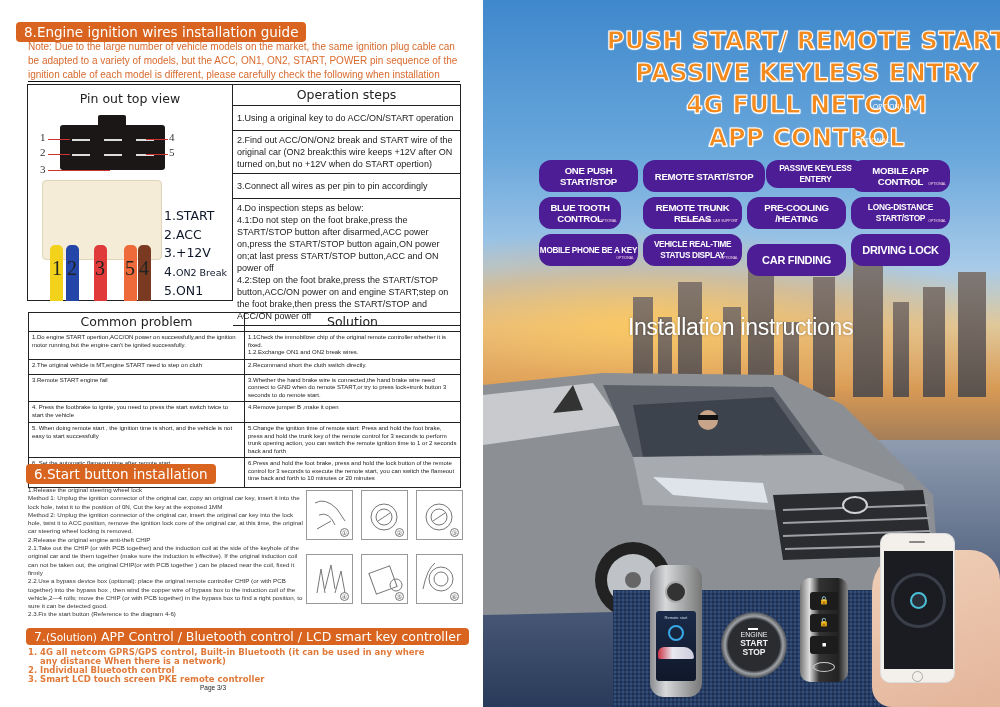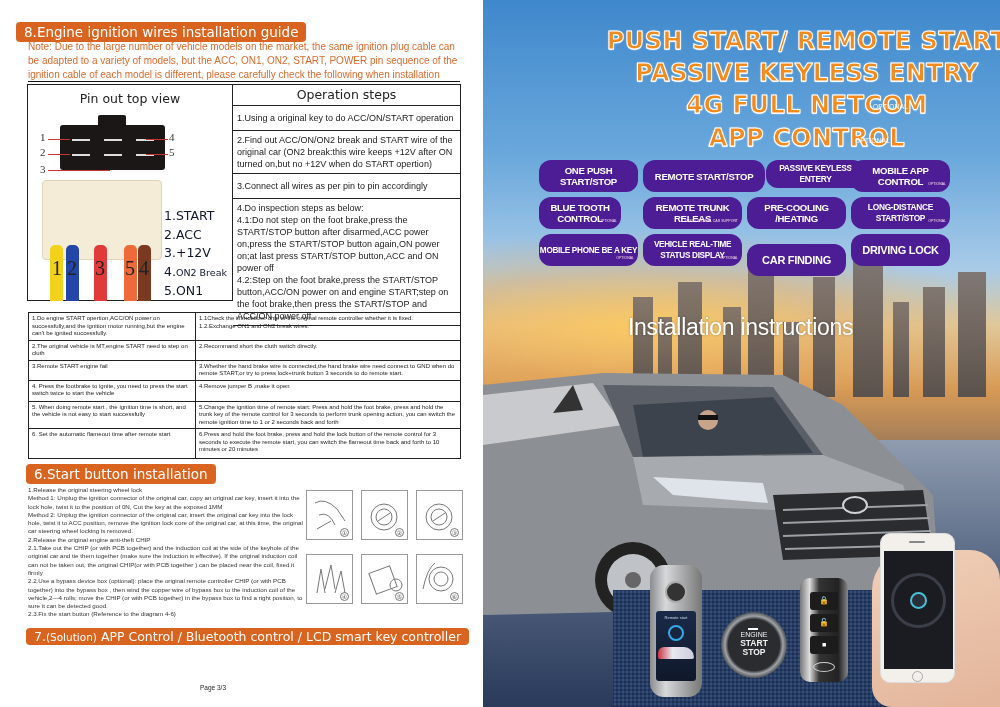--- a/index.html
+++ b/index.html
@@ -148,20 +148,24 @@
     <div class="row" style="padding:6px 4px;">3.Connect all wires as per pin to pin accordingly</div>
     <div class="row">
       <div>4.Do inspection steps as below:</div>
       <div>4.1:Do not step on the foot brake,press the START/STOP button after disarmed,ACC power on,press the START/STOP button again,ON power on;at last press START/STOP button,ACC and ON power off</div>
       <div>4.2:Step on the foot brake,press the START/STOP button,ACC/ON power on and engine START;step on the foot brake,then press the START/STOP and ACC/ON power off</div>
     </div>
   </div>
 
   <table class="cp">
     <tbody>
+        <tr>
+      <th style="width:50%;">Common problem</th>
+      <th>Solution</th>
+    </tr>
     <tr style="height:18px;">
       <td>1.Do engine START opertion,ACC/ON power on successfully,and the ignition motor running,but the engine can't be ignited successfully.</td>
       <td style="white-space:pre-line;">1.1Check the immobilizer chip of the original remote controller whether it is fixed.
 1.2.Exchange ON1 and ON2 break wires.</td>
     </tr>
     <tr style="height:15px;">
       <td>2.The original vehicle is MT,engine START need to step on cluth</td>
       <td>2.Recommand short the cluth switch directly.</td>
     </tr>
     <tr style="height:19px;">
@@ -235,20 +239,26 @@
           <circle cx="20" cy="20" r="12" stroke="#777" fill="none"></circle>
           <circle cx="20" cy="20" r="7" stroke="#777" fill="none"></circle>
           <path d="M2 30 Q6 10 14 4" stroke="#777" fill="none"></path>
         </svg>
       <span class="lbl">⑥</span>
     </div>
   </div>
 
   <div class="sec-title" style="left:26px;top:628px;height:17px;font-size:12.5px;line-height:17px;">
     <span>7.</span><span style="font-size:10.5px;">(Solution)</span><span> APP Control / Bluetooth control /  LCD smart key controller</span>
+  </div>
+  <div class="opt-list">
+    <div>1. 4G all netcom GPRS/GPS control, Built-in Bluetooth (it can be used in any where</div>
+    <div class="indent">any distance When there is a network)</div>
+    <div>2. Individual Bluetooth control</div>
+    <div>3. Smart LCD touch screen PKE remote controller</div>
   </div>
   <div class="page-no">Page 3/3</div>
 </div>
 
 <div class="right">
   <div class="sky-glow"></div>
   <div class="bldg" style="left:150px;width:20px;height:100px;"></div>
   <div class="bldg" style="left:175px;width:14px;height:80px;"></div>
   <div class="bldg" style="left:195px;width:24px;height:115px;"></div>
   <div class="bldg" style="left:240px;width:18px;height:90px;"></div>

